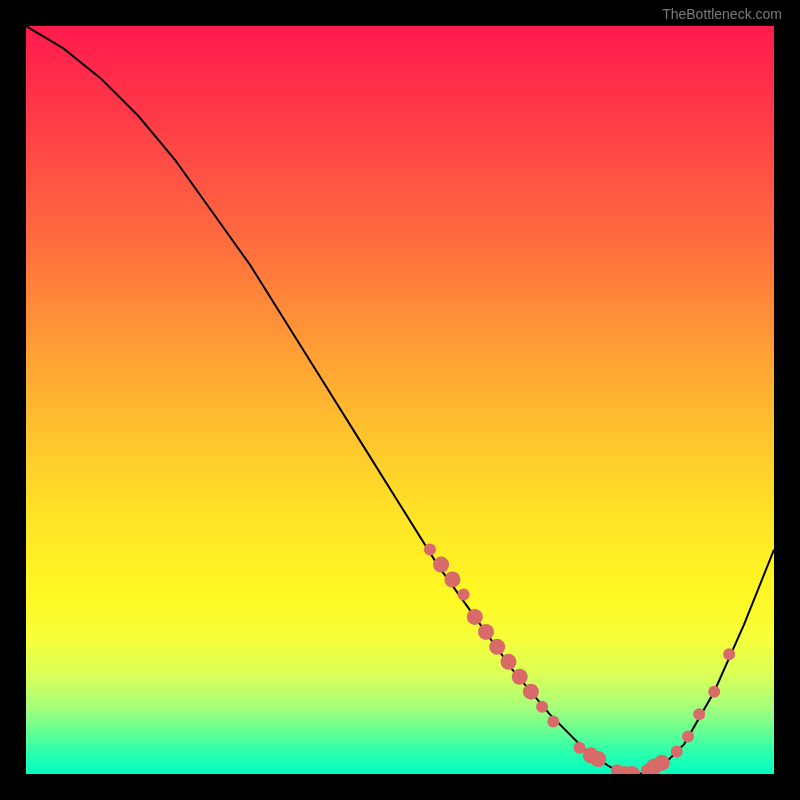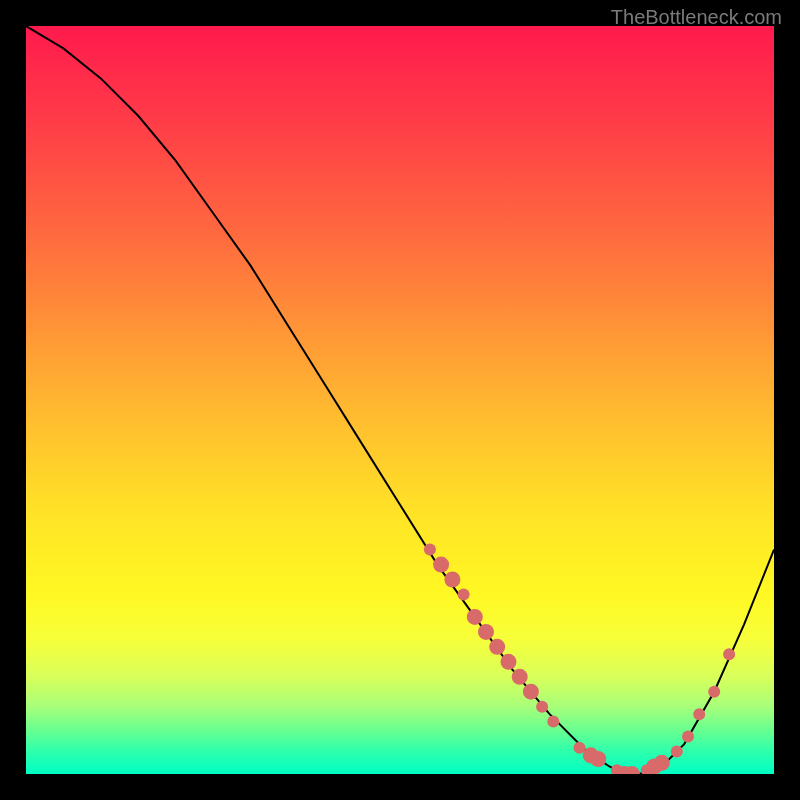--- a/index.html
+++ b/index.html
@@ -1,17 +1,17 @@
 <!DOCTYPE html>
 <html><head>
 <meta charset="utf-8">
 <style>
   * { margin: 0; padding: 0; box-sizing: border-box; }
   body { width: 800px; height: 800px; background: #000; position: relative; font-family: Arial, sans-serif; }
-  .watermark { position: absolute; top: 6px; right: 18px; color: #7a7a7a; font-size: 20px; font-weight: 500; z-index: 10; }
+  .watermark { position: absolute; top: 6px; right: 18px; color: #7a7a7a; font-size: 14px; font-weight: 500; z-index: 10; }
   .plot-area { position: absolute; left: 26px; top: 26px; width: 748px; height: 748px; }
   .gradient-bg { position: absolute; inset: 0; background: linear-gradient(to bottom,
     #ff1a4d 0%,
     #ff3a48 12%,
     #ff6a3f 28%,
     #ff9a36 42%,
     #ffc52d 55%,
     #ffe526 66%,
     #fff823 76%,
     #f6ff3a 82%,

